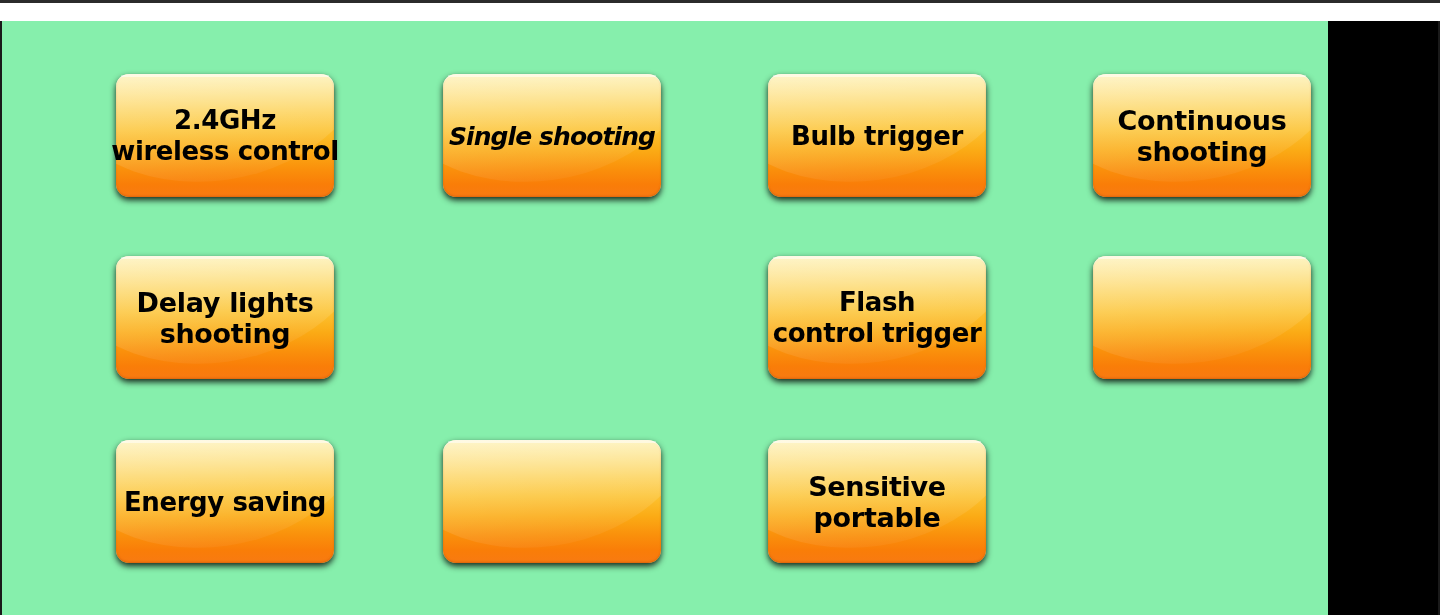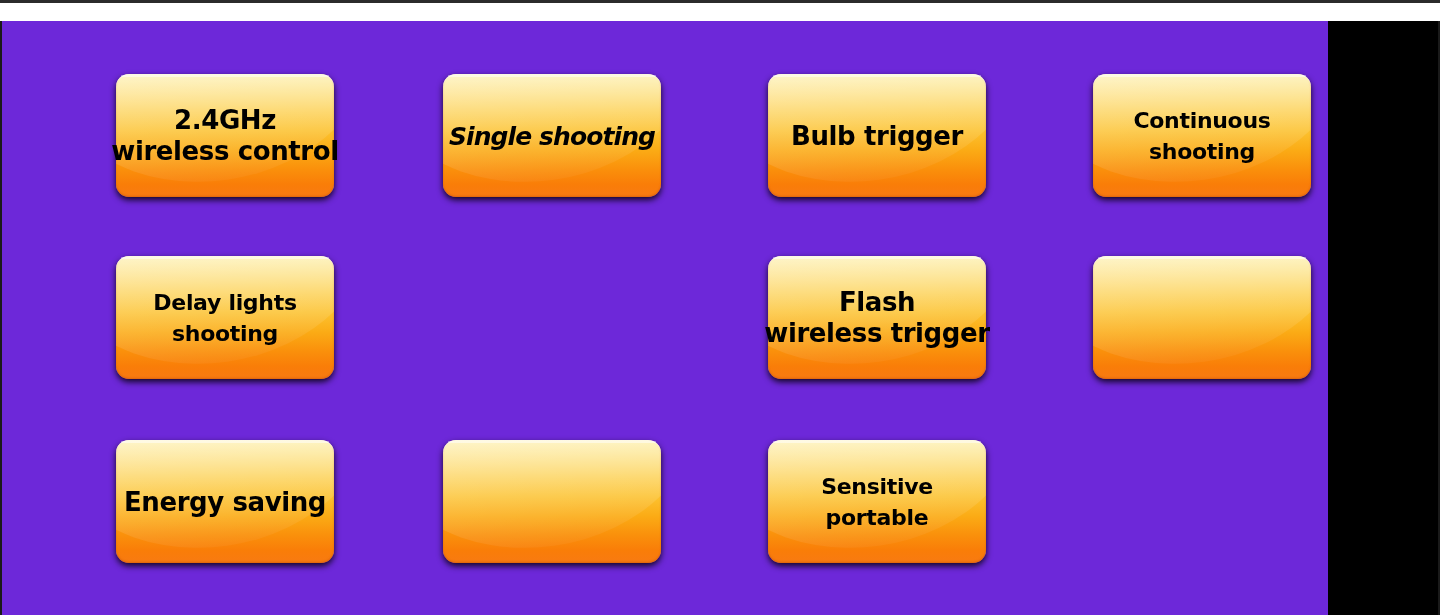--- a/index.html
+++ b/index.html
@@ -48,21 +48,21 @@
     position: absolute;
     right: 0; top: 21px;
     width: 2px; height: 594px;
     background: #1a1a1a;
   }
   .canvas {
     position: absolute;
     left: 0; top: 21px;
     width: 1328px;
     height: 594px;
-    background: #6d28d9;
+    background: #86efac;
   }
 
   
   .grid {
     position: absolute;
     left: 0; top: 0;
     width: 1440px;
     height: 594px;
   }
 
@@ -142,21 +142,21 @@
 
   .btn-label {
     position: absolute;
     left: 50%;
     top: 50%;
     transform: translate(-50%, -50%);
     text-align: center;
     color: #000000;
     font-family: "DejaVu Sans", "Liberation Sans", sans-serif;
     font-weight: bold;
-    font-size: 22px;
+    font-size: 27px;
     line-height: 31px;
     letter-spacing: -0.3px;
     white-space: pre;
     z-index: 3;
   }
 
   
   .wide .btn-label  { font-size: 26px; letter-spacing: -0.4px; }
   .xwide .btn-label { font-size: 25px; letter-spacing: -0.9px; font-style: italic; }
 </style>
@@ -213,21 +213,21 @@
 shooting</div>
         </div>
       </div>
 
 
       <div class="cell r2 c3">
         <div class="btn wide">
           <div class="gloss"></div>
           <div class="rim"></div>
           <div class="btn-label">Flash
-wireless trigger</div>
+control trigger</div>
         </div>
       </div>
 
       <div class="cell r2 c4">
         <div class="btn">
           <div class="gloss"></div>
           <div class="rim"></div>
         </div>
       </div>
 

